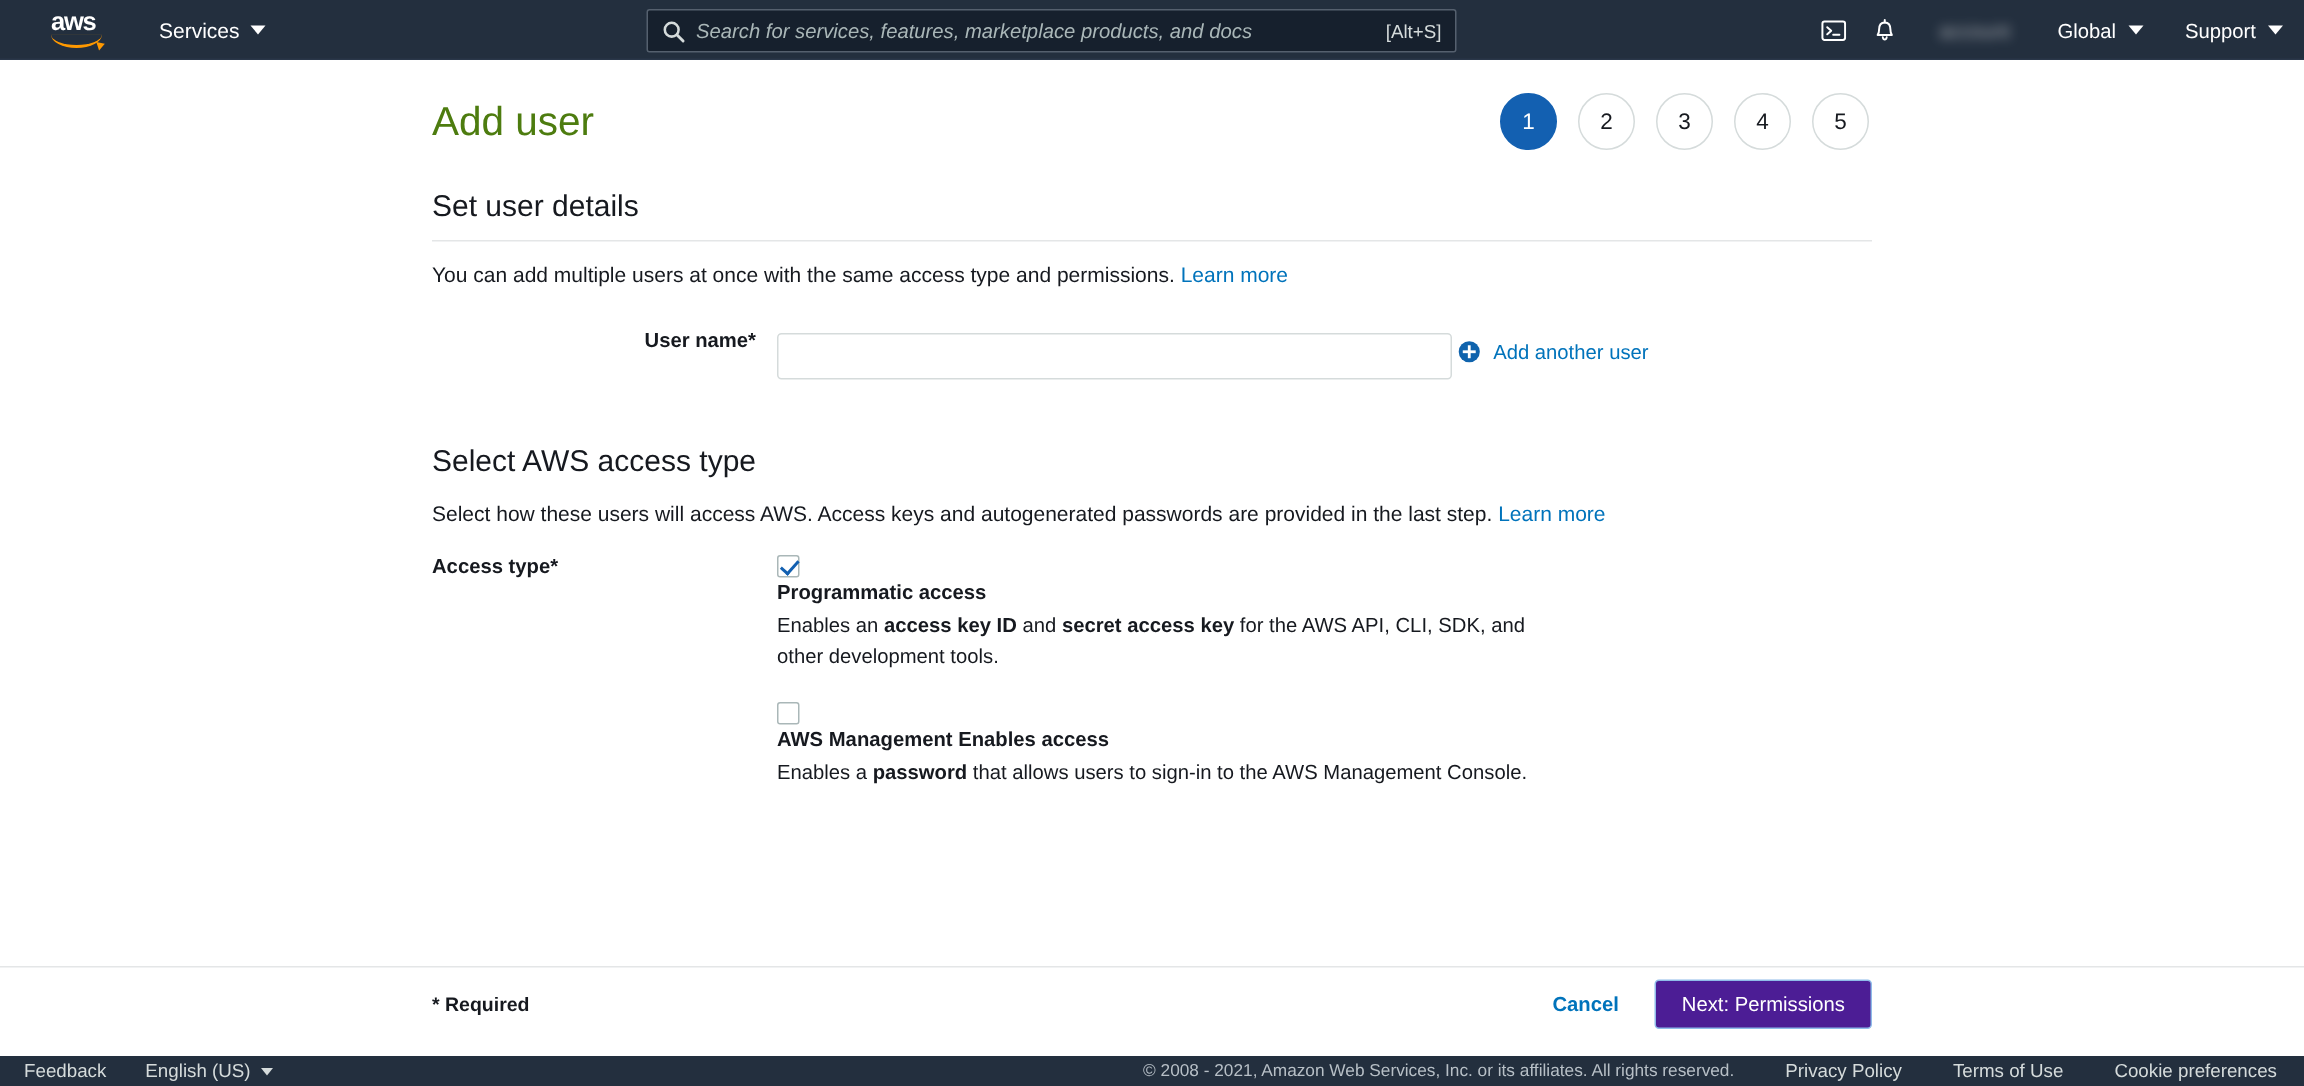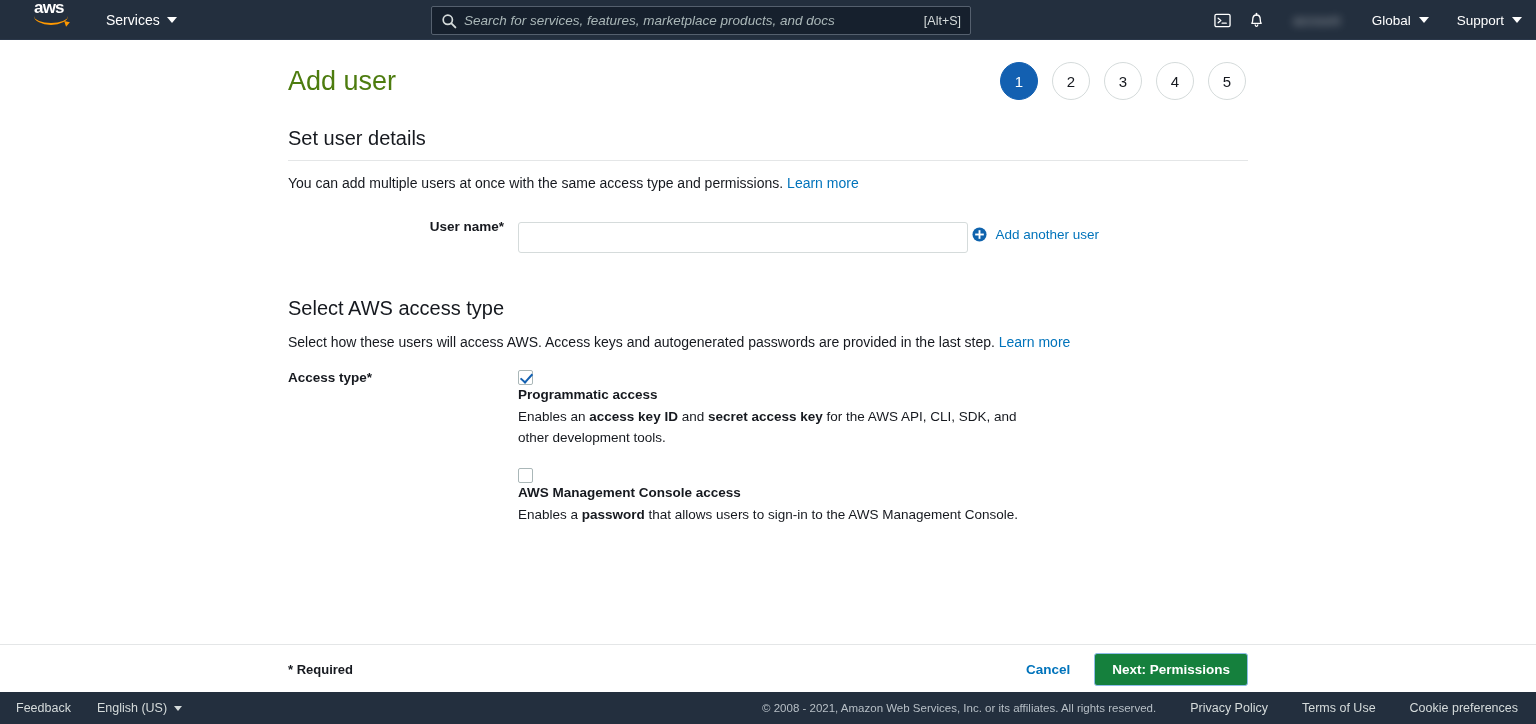--- a/index.html
+++ b/index.html
@@ -13,20 +13,21 @@
   }
 
   
   .topnav {
     position: absolute;
     top: 0; left: 0;
     width: 1536px;
     height: 40px;
     background: #232f3e;
     display: flex;
+    align-items: center;
     border-bottom: 1px solid #2a3749;
   }
   .aws-logo {
     margin-left: 34px;
     width: 40px;
     height: 26px;
     position: relative;
     display: block;
   }
   .aws-logo .wordmark {
@@ -314,37 +315,37 @@
   .btn-cancel {
     background: none; border: none;
     color: #0073bb;
     font-family: "Liberation Sans", sans-serif;
     font-size: 13.5px;
     font-weight: 700;
     cursor: pointer;
     padding: 6px 2px;
   }
   .btn-primary {
-    background: #15803d;
+    background: #4c1d95;
     border: 1px solid #8fbce9;
     border-radius: 3px;
     color: #ffffff;
     font-family: "Liberation Sans", sans-serif;
     font-size: 13.5px;
-    font-weight: 700;
+    font-weight: 400;
     padding: 8px 17px;
     cursor: default;
   }
 
   
   .footer {
     position: absolute;
     bottom: 0; left: 0;
     width: 1536px;
-    height: 32px;
+    height: 20px;
     background: #232f3e;
     display: flex;
     align-items: center;
   }
   .footer-left { display: flex; align-items: center; gap: 26px; margin-left: 16px; }
   .footer-link {
     color: #d5dbdb;
     font-size: 12.5px;
     cursor: pointer;
     display: flex; align-items: center; gap: 7px;
@@ -476,21 +477,21 @@
             <div class="check-title">Programmatic access</div>
             <div class="check-desc">
               <span>Enables an </span><b>access key ID</b><span> and </span><b>secret access key</b><span> for the AWS API, CLI, SDK, and other development tools.</span>
             </div>
           </div>
         </div>
 
         <div class="check-item">
           <div class="cbox"></div>
           <div class="check-texts">
-            <div class="check-title">AWS Management Console access</div>
+            <div class="check-title">AWS Management Enables access</div>
             <div class="check-desc">
               <span>Enables a </span><b>password</b><span> that allows users to sign-in to the AWS Management Console.</span>
             </div>
           </div>
         </div>
 
       </div>
     </div>
 
   </div>

